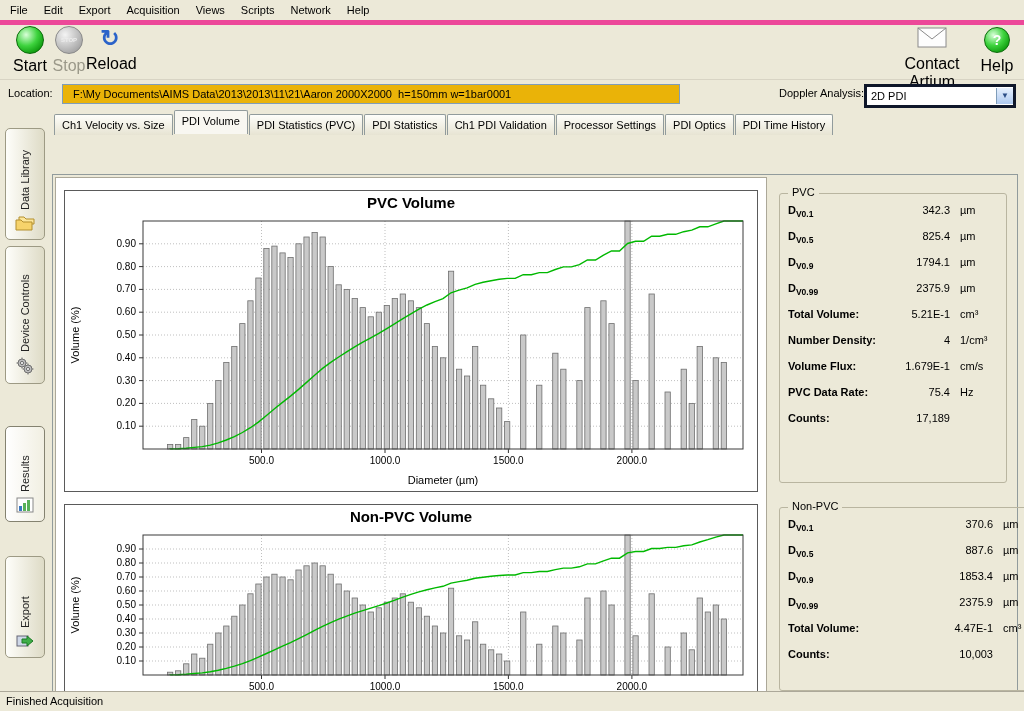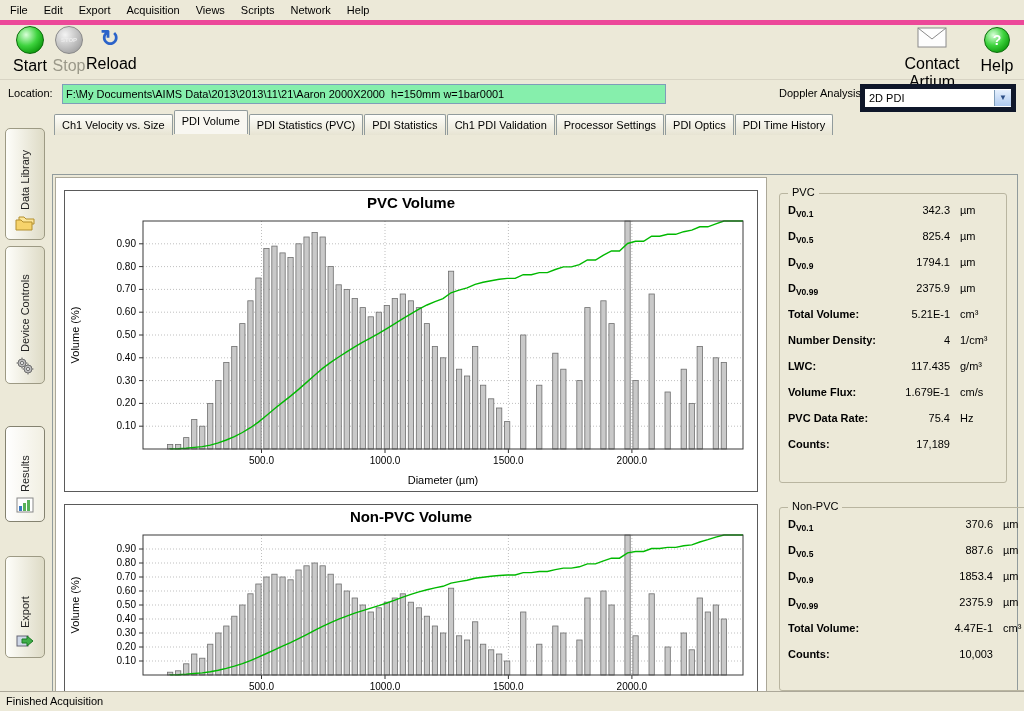--- a/index.html
+++ b/index.html
@@ -22,24 +22,24 @@
   .help-ic{width:24px;height:24px;border-radius:50%;margin:3px auto 4px;
            background:radial-gradient(circle at 35% 30%,#d9ffd9,#3ed33e 45%,#0f9b0f 80%);border:1px solid #0b6b0b;
            color:#fff;font-weight:bold;font-size:14px;line-height:24px;}
   .tb-label{font-size:16px;}
   .tb-label.disabled{color:#9a9889;}
 
   
   #locrow{position:absolute;top:80px;left:0;right:0;height:28px;}
   #loc-label{position:absolute;left:8px;top:7px;}
   #loc-input{position:absolute;left:62px;top:4px;width:596px;height:16px;border:1px solid #7f9db9;
-             font-family:"Liberation Sans",sans-serif;font-size:11px;padding:1px 3px;background:#86efac;}
+             font-family:"Liberation Sans",sans-serif;font-size:11px;padding:1px 10px;background:#eab308;}
   #dop-label{position:absolute;right:160px;top:7px;text-align:right;}
   #dop-combo{position:absolute;right:8px;top:4px;width:146px;height:18px;background:#fff;
-             border:5px solid #0f172a;display:flex;align-items:center;cursor:pointer;}
+             border:3px solid #0f172a;display:flex;align-items:center;cursor:pointer;}
   #dop-value{flex:1;padding-left:4px;}
   #dop-arrow{width:16px;height:16px;border-left:1px solid #7f9db9;
              background:linear-gradient(#e6f0fd,#aecaf0);color:#2c4e86;font-size:8px;
              text-align:center;line-height:16px;}
 
   
   #sidebar{position:absolute;left:0;top:110px;width:52px;bottom:20px;}
   .sb-btn{position:absolute;left:5px;width:40px;border:1px solid #9d9a84;border-radius:5px;
           background:linear-gradient(to right,#fefefa,#dedbc6);display:flex;flex-direction:column;
           align-items:center;padding:6px 0;cursor:pointer;box-sizing:border-box;}
@@ -462,25 +462,20 @@
                 <span class="stat-label">Total Volume:</span>
                 <span class="stat-value">5.21E-1</span>
                 <span class="stat-unit">cm³</span>
               </div>
               <div class="stat-row">
                 <span class="stat-label">Number Density:</span>
                 <span class="stat-value">4</span>
                 <span class="stat-unit">1/cm³</span>
               </div>
               <div class="stat-row">
-                <span class="stat-label">LWC:</span>
-                <span class="stat-value">117.435</span>
-                <span class="stat-unit">g/m³</span>
-              </div>
-              <div class="stat-row">
                 <span class="stat-label">Volume Flux:</span>
                 <span class="stat-value">1.679E-1</span>
                 <span class="stat-unit">cm/s</span>
               </div>
               <div class="stat-row">
                 <span class="stat-label">PVC Data Rate:</span>
                 <span class="stat-value">75.4</span>
                 <span class="stat-unit">Hz</span>
               </div>
               <div class="stat-row">

